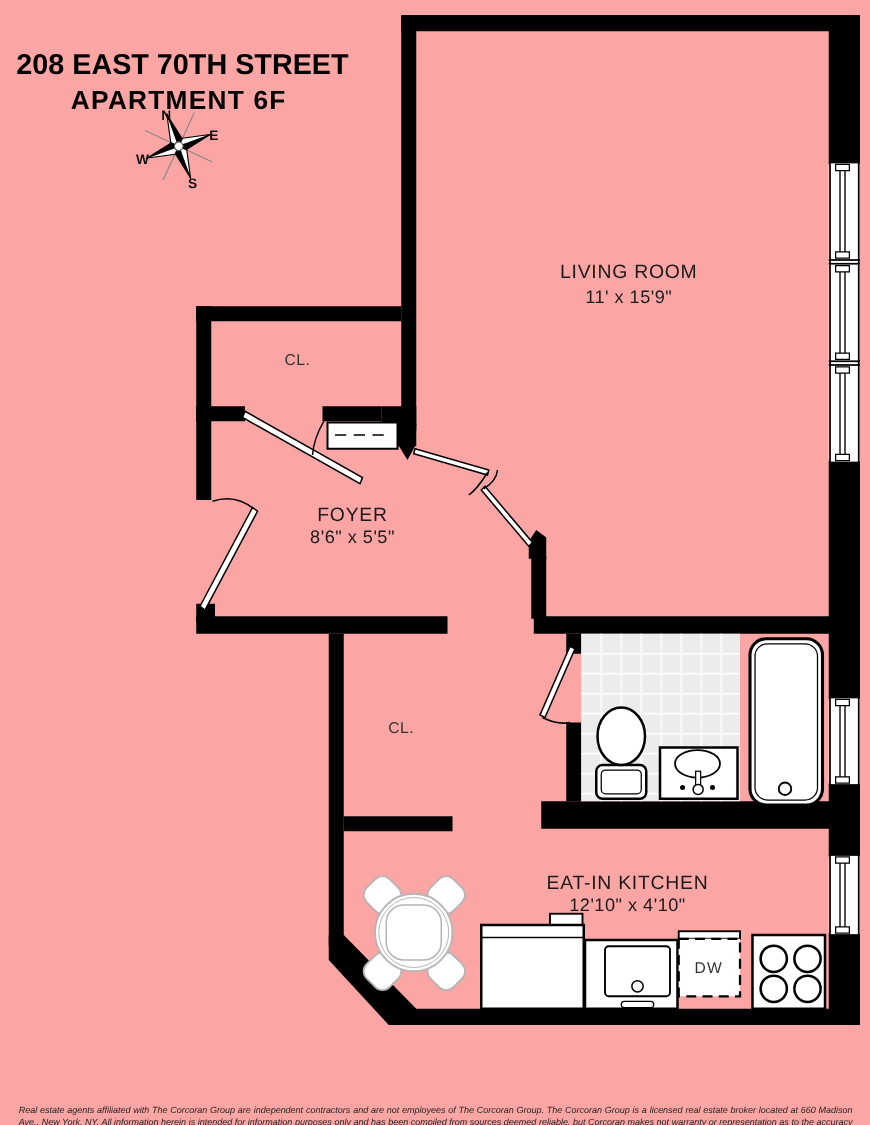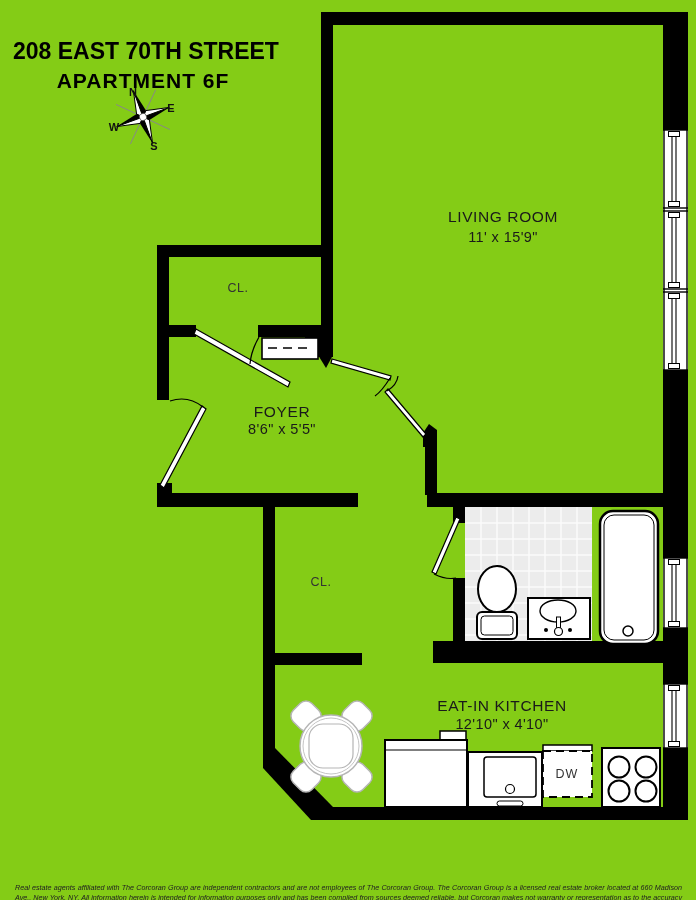--- a/index.html
+++ b/index.html
@@ -1,18 +1,18 @@
 <!DOCTYPE html>
 <html><head>
 <meta charset="utf-8">
 <style>
   html,body{margin:0;padding:0;background:#fff;}
   body{width:696px;height:900px;position:relative;overflow:hidden;
        font-family:"Liberation Sans",sans-serif;color:#000;}
-  .page{position:absolute;inset:0;background:#84cc16;padding-left:15px;}
+  .page{position:absolute;inset:0;background:#fca5a5;padding-left:15px;}
   .header{position:absolute;left:13px;top:38px;width:260px;text-align:center;}
   .header h1{margin:0;font-size:23px;font-weight:bold;letter-spacing:0px;white-space:nowrap;}
   .header h2{margin:4px 0 0 0;font-size:21px;font-weight:bold;letter-spacing:1px;}
   svg{position:absolute;left:0;top:0;font-family:"Liberation Sans",sans-serif;}
   .room-name{font-size:15.5px;fill:#1a1a1a;letter-spacing:0.6px;}
   .room-dims{font-size:14.5px;fill:#1a1a1a;letter-spacing:0.4px;}
   .cl-label{font-size:12.5px;fill:#333;letter-spacing:0.5px;}
   .dw-label{font-size:12.5px;fill:#333;letter-spacing:1px;}
   .compass-label{font-size:11px;font-weight:bold;fill:#111;}
   .disclaimer{position:absolute;left:15px;right:14px;top:876px;

